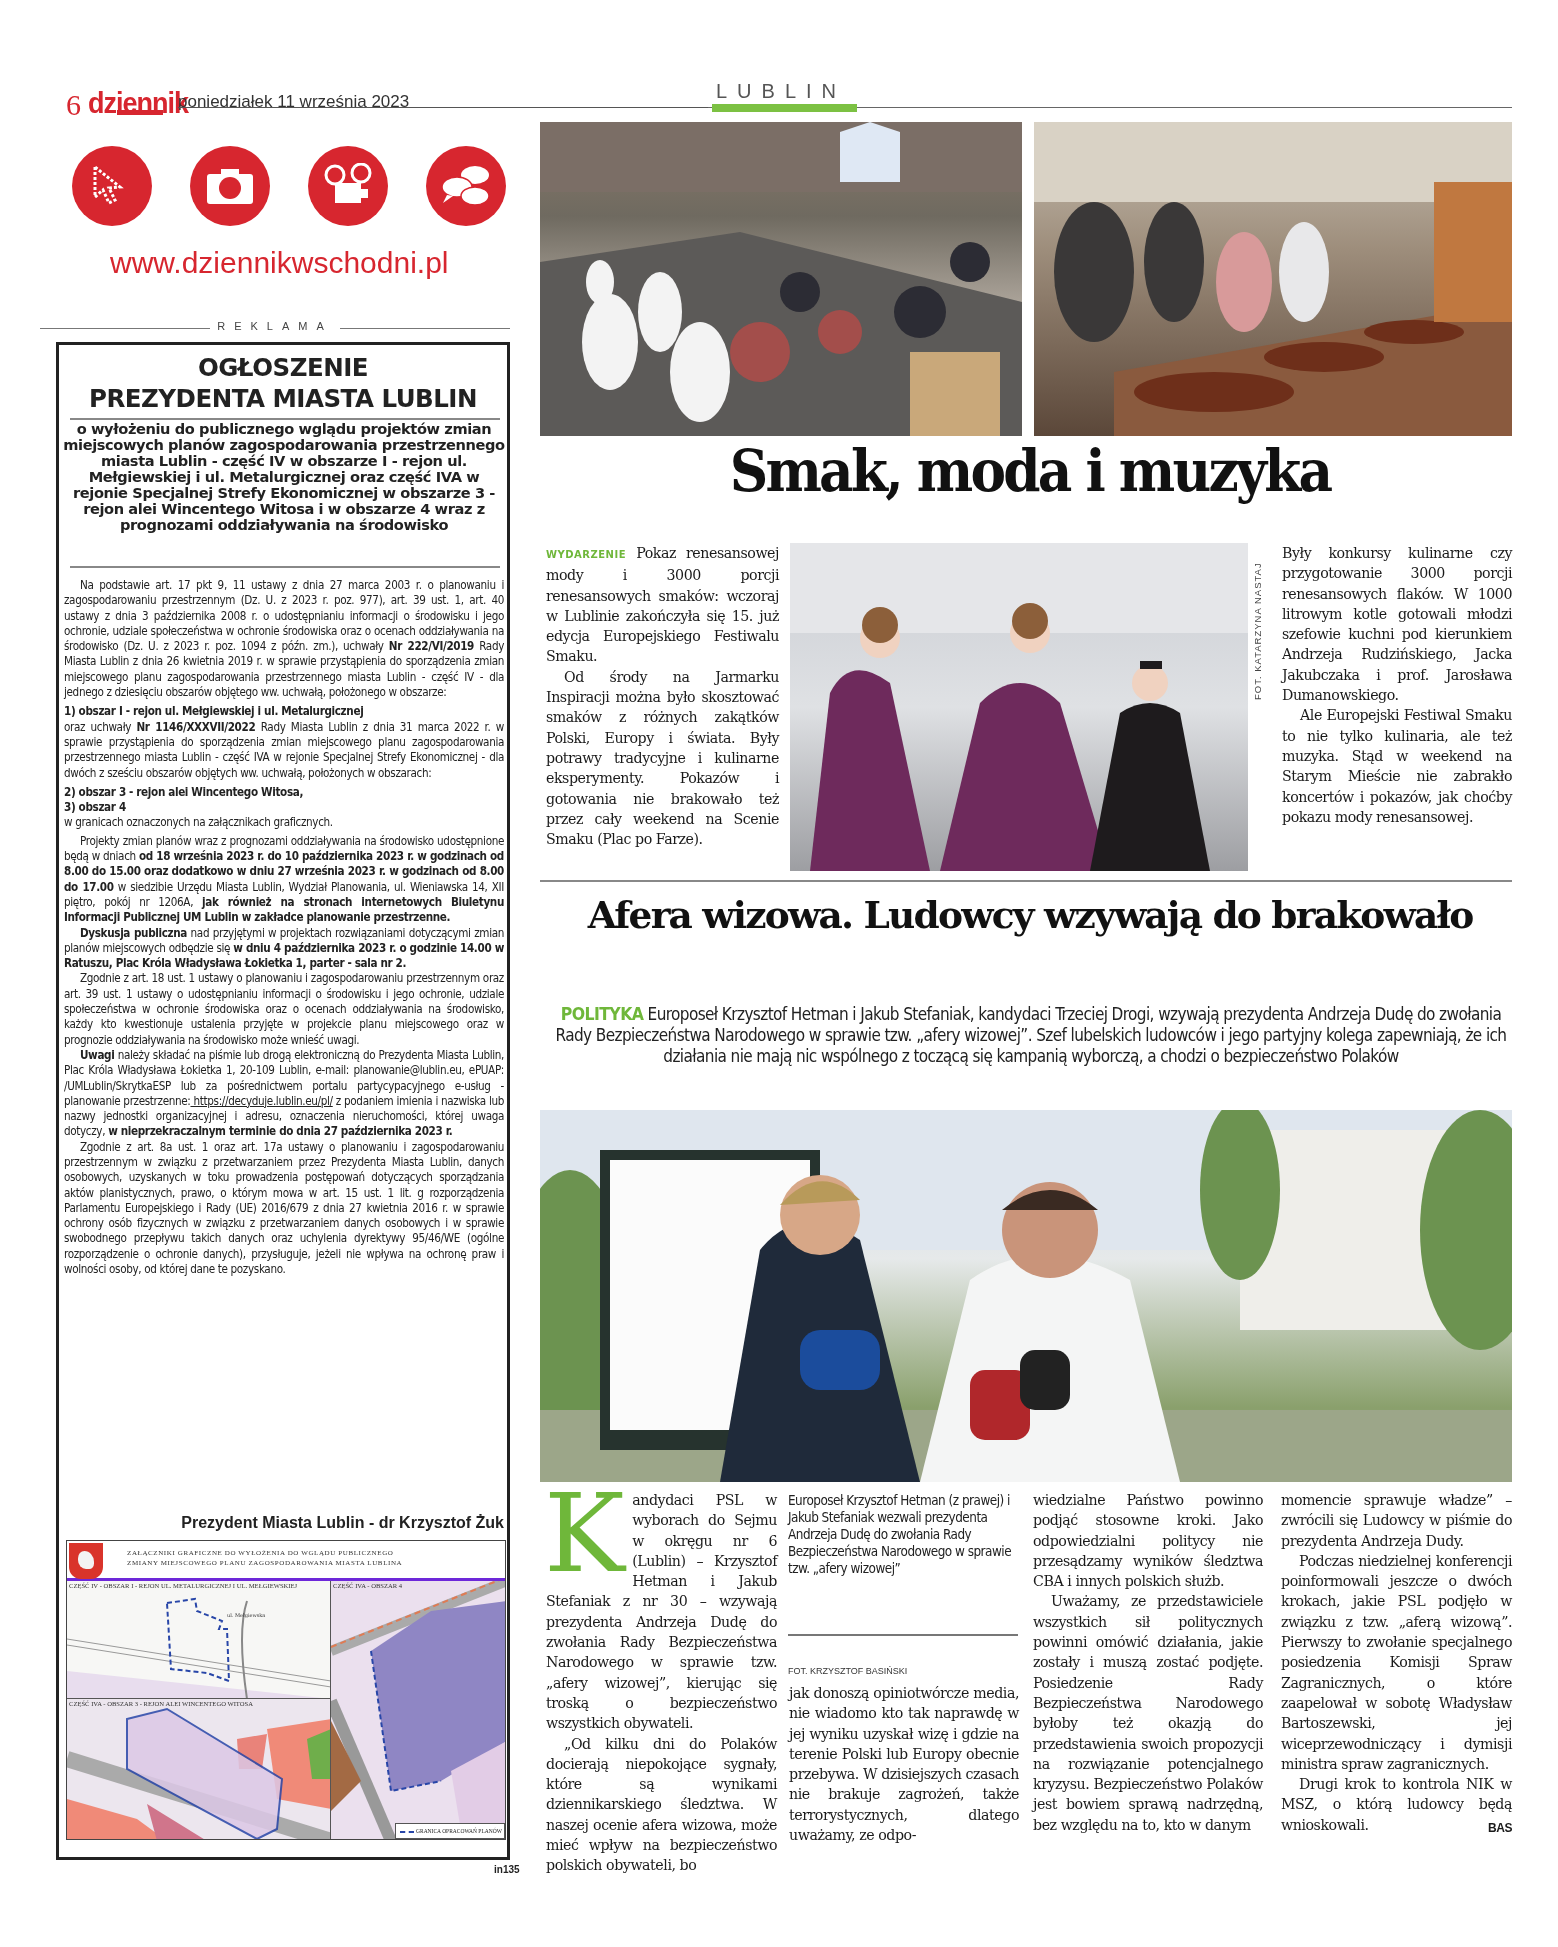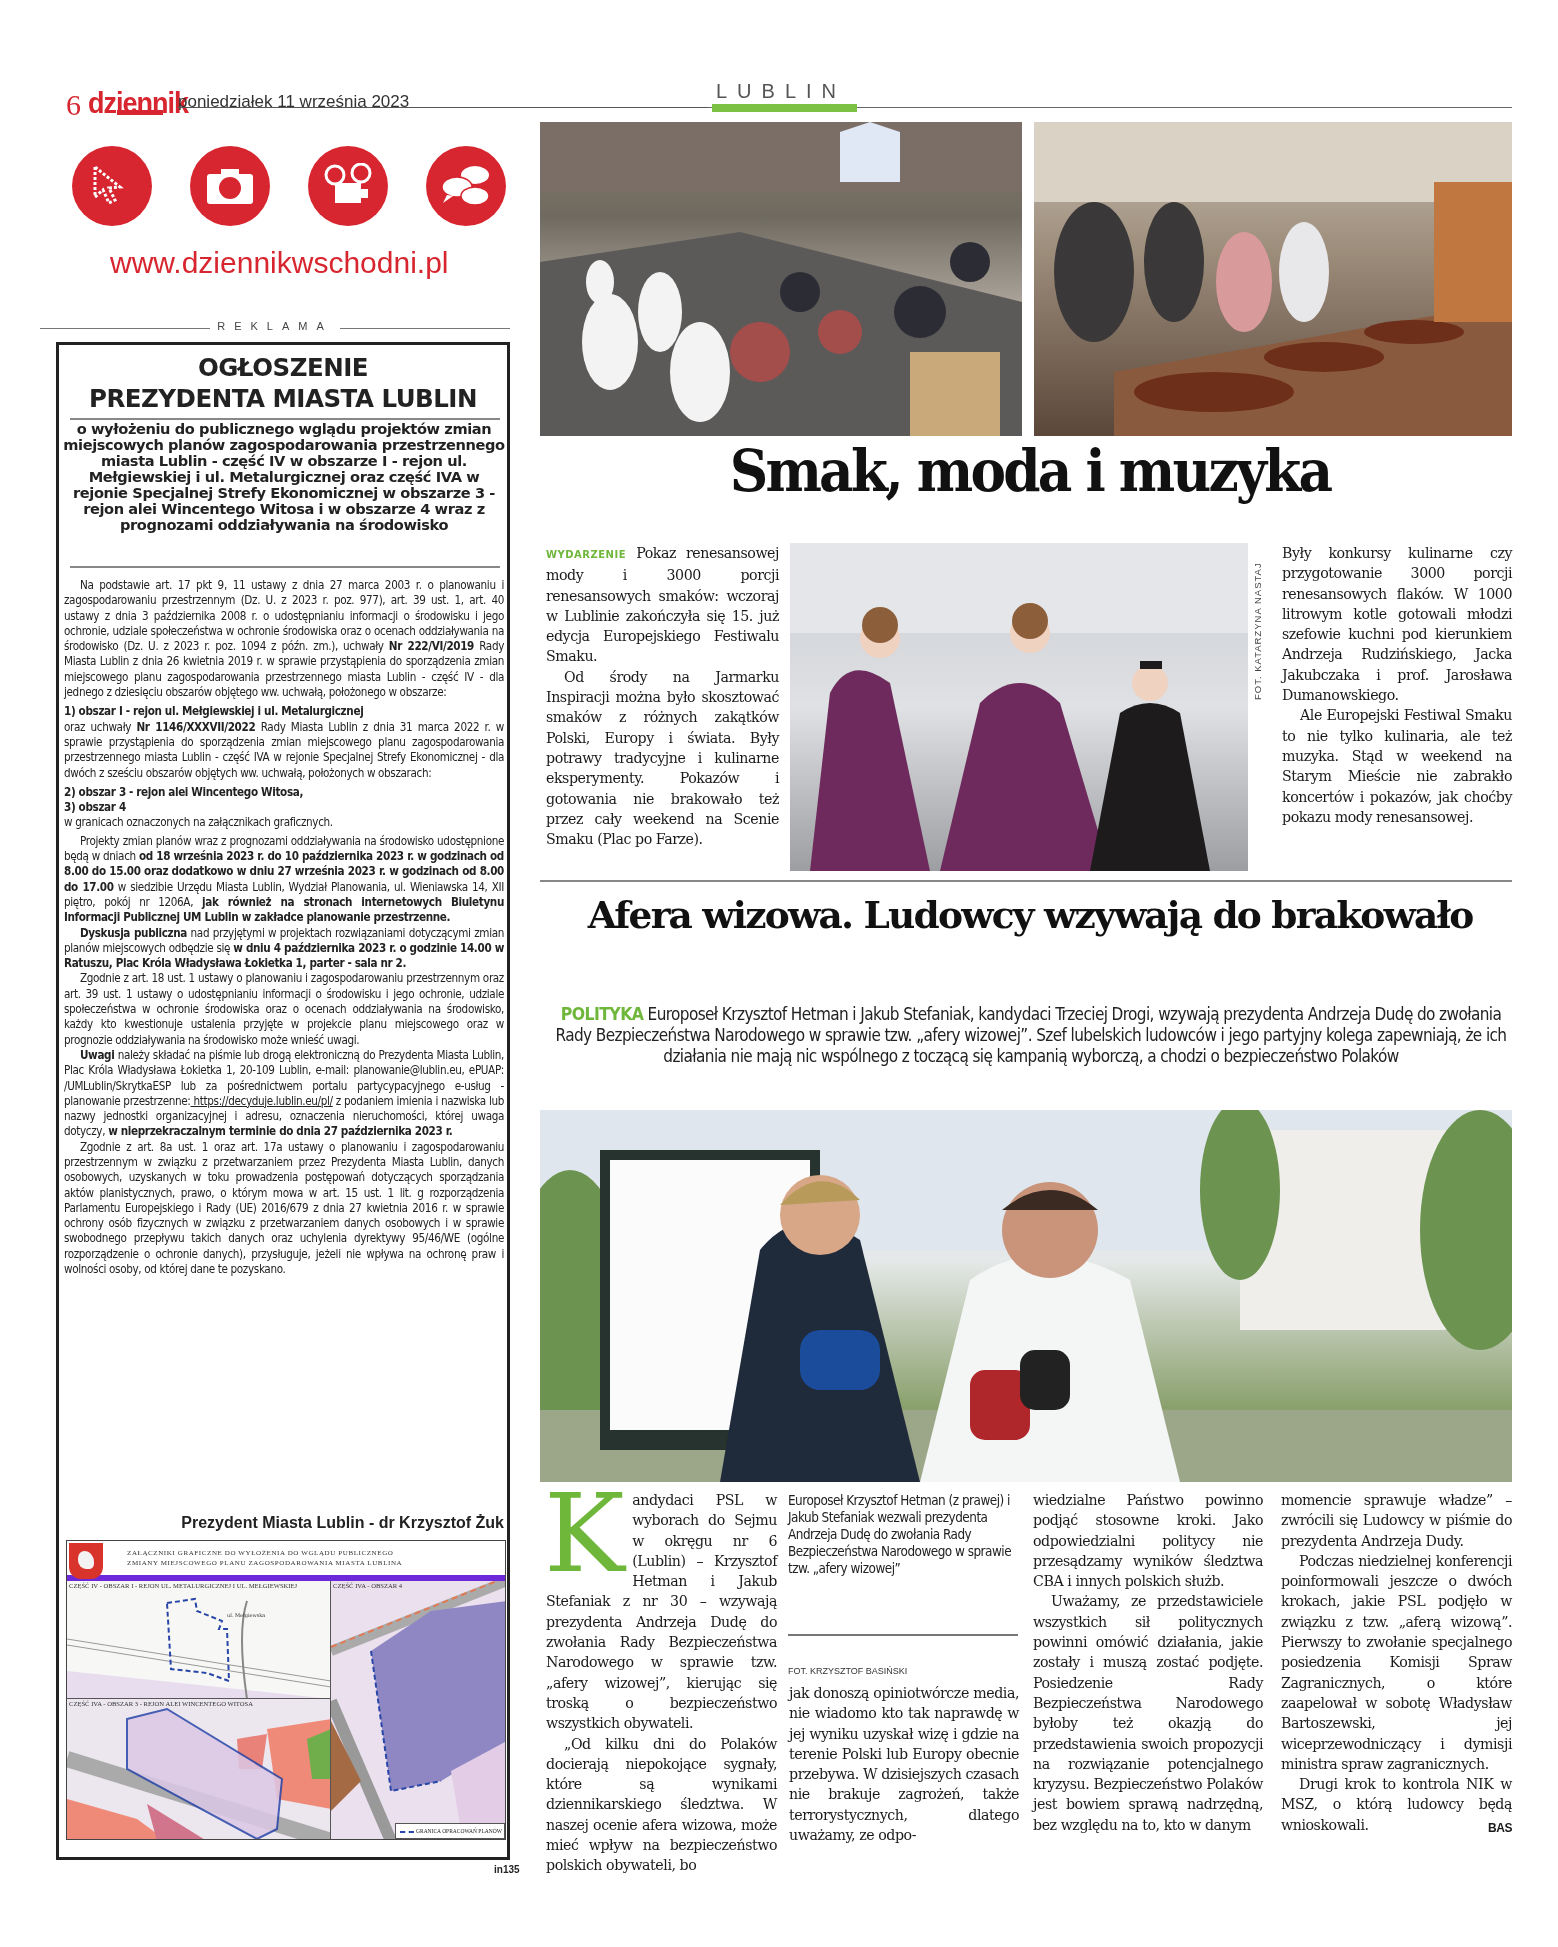--- a/index.html
+++ b/index.html
@@ -29,21 +29,21 @@
   .ad-sub { left: 62px; top: 421px; width: 444px; text-align: center; font-family: "DejaVu Sans", sans-serif; font-weight: bold; font-size: 14.6px; line-height: 16px; color: #222; letter-spacing: -0.4px; }
   .ad-body { left: 64px; width: 440px; font-family: "DejaVu Sans Condensed", "DejaVu Sans", sans-serif; font-size: 11.6px; line-height: 15.3px; color: #222; text-align: justify; letter-spacing: -0.35px; }
   .ad-body p { text-indent: 16px; }
   .ad-body .noind { text-indent: 0; }
   .ad-body b { font-weight: bold; }
   .ad-body u { text-decoration: underline; }
   .ad-sign { left: 64px; top: 1508px; width: 440px; text-align: right; font-family: Liberation Sans, sans-serif; font-weight: bold; font-size: 16px; color: #222; margin-top: 6px; }
 
   
   .mapbox { left: 66px; top: 1540px; width: 440px; height: 300px; border: 1px solid #444; background: #fff; overflow: hidden; }
-  .map-head { position: absolute; left: 0; top: 0; width: 440px; height: 40px; border-bottom: 6px solid #6d28d9; }
+  .map-head { position: absolute; left: 0; top: 0; width: 440px; height: 40px; border-bottom: 3px solid #6d28d9; }
   .crest { position: absolute; left: 2px; top: 2px; width: 34px; height: 36px; background: #d9342b; border-radius: 0 0 12px 12px; }
   .crest::after { content: ""; position: absolute; left: 9px; top: 8px; width: 16px; height: 18px; background: #f3f3f3; border-radius: 40% 60% 30% 50%; }
   .map-headtxt { position: absolute; left: 60px; top: 7px; font-family: "Liberation Serif", serif; font-size: 7px; line-height: 10px; color: #333; letter-spacing: 0.6px; }
   .map-panel { position: absolute; overflow: hidden; }
   .map-label { position: absolute; left: 2px; top: 1px; font-family: "Liberation Serif", serif; font-size: 6.6px; color: #333; z-index: 3; white-space: nowrap; }
   .legend { position: absolute; right: 2px; bottom: 2px; width: 110px; height: 16px; border: 1px solid #555; background: #fff; font-family: "Liberation Serif", serif; font-size: 5.5px; line-height: 14px; padding-left: 20px; color: #222; }
   .legend::before { content: ""; position: absolute; left: 4px; top: 7px; width: 14px; border-top: 2px dashed #2846a8; }
   .in135 { left: 494px; top: 1864px; font-family: "Liberation Sans", sans-serif; font-weight: bold; font-size: 10px; color: #222; }
 
   

